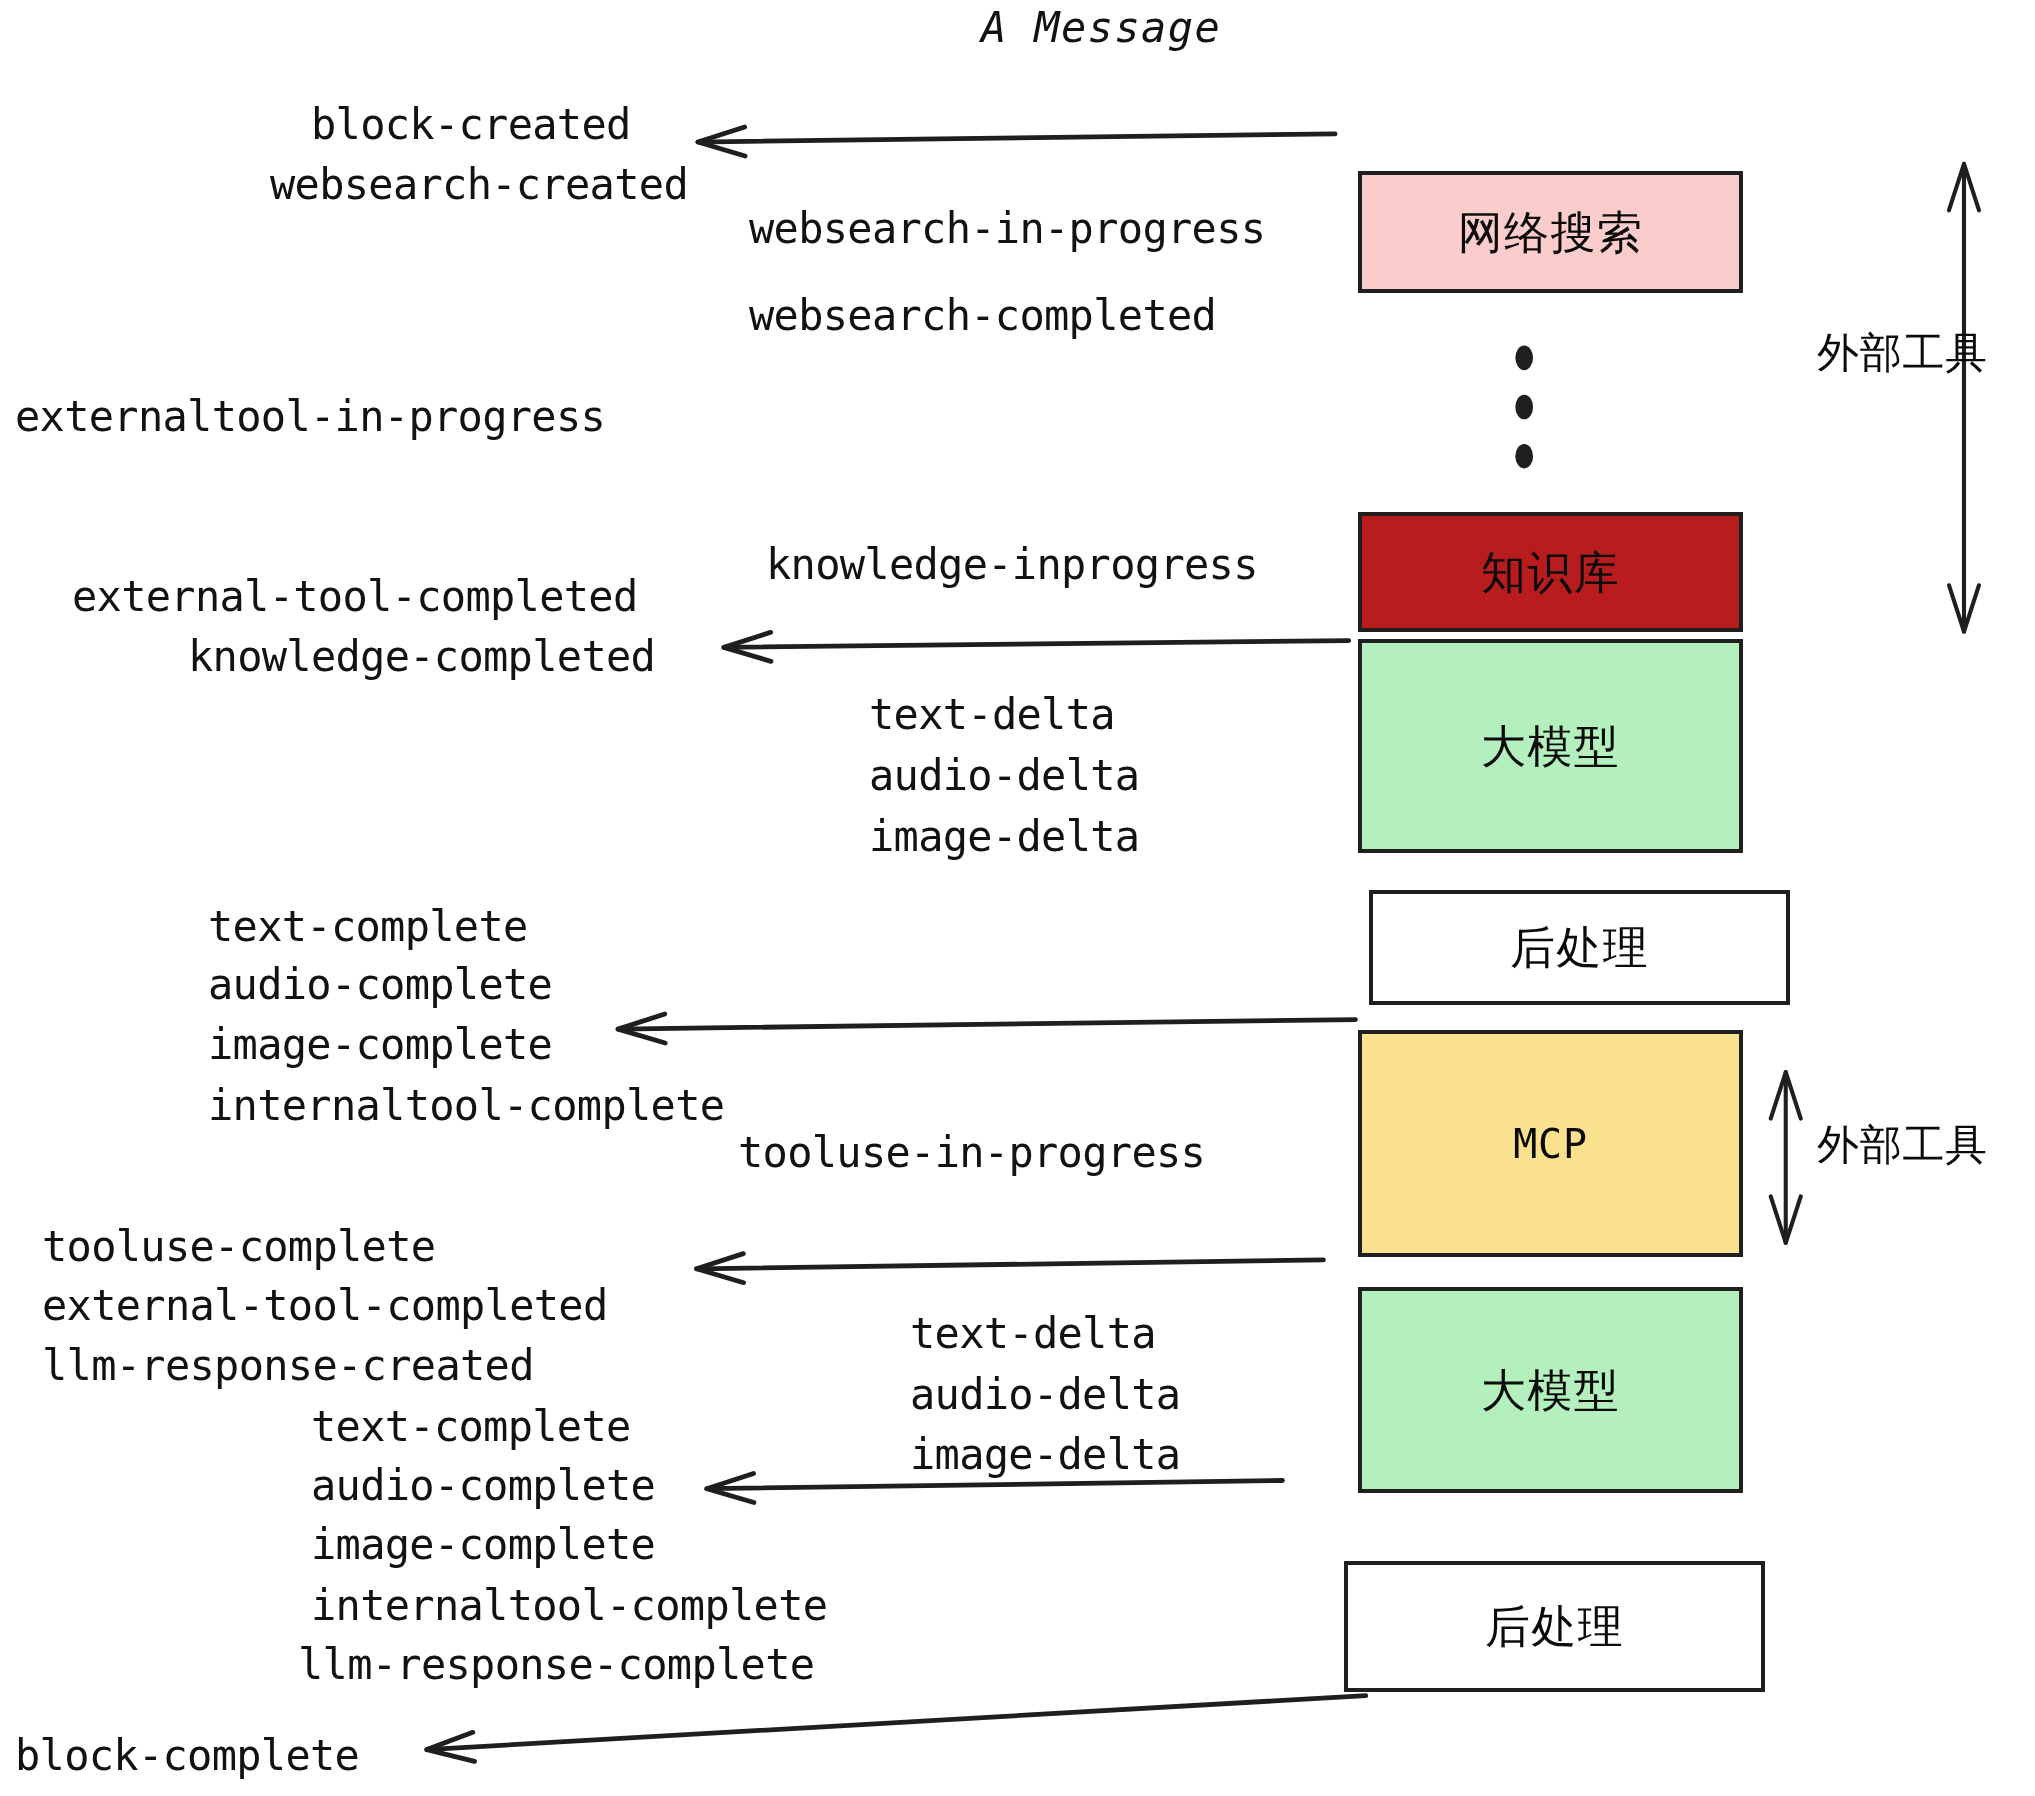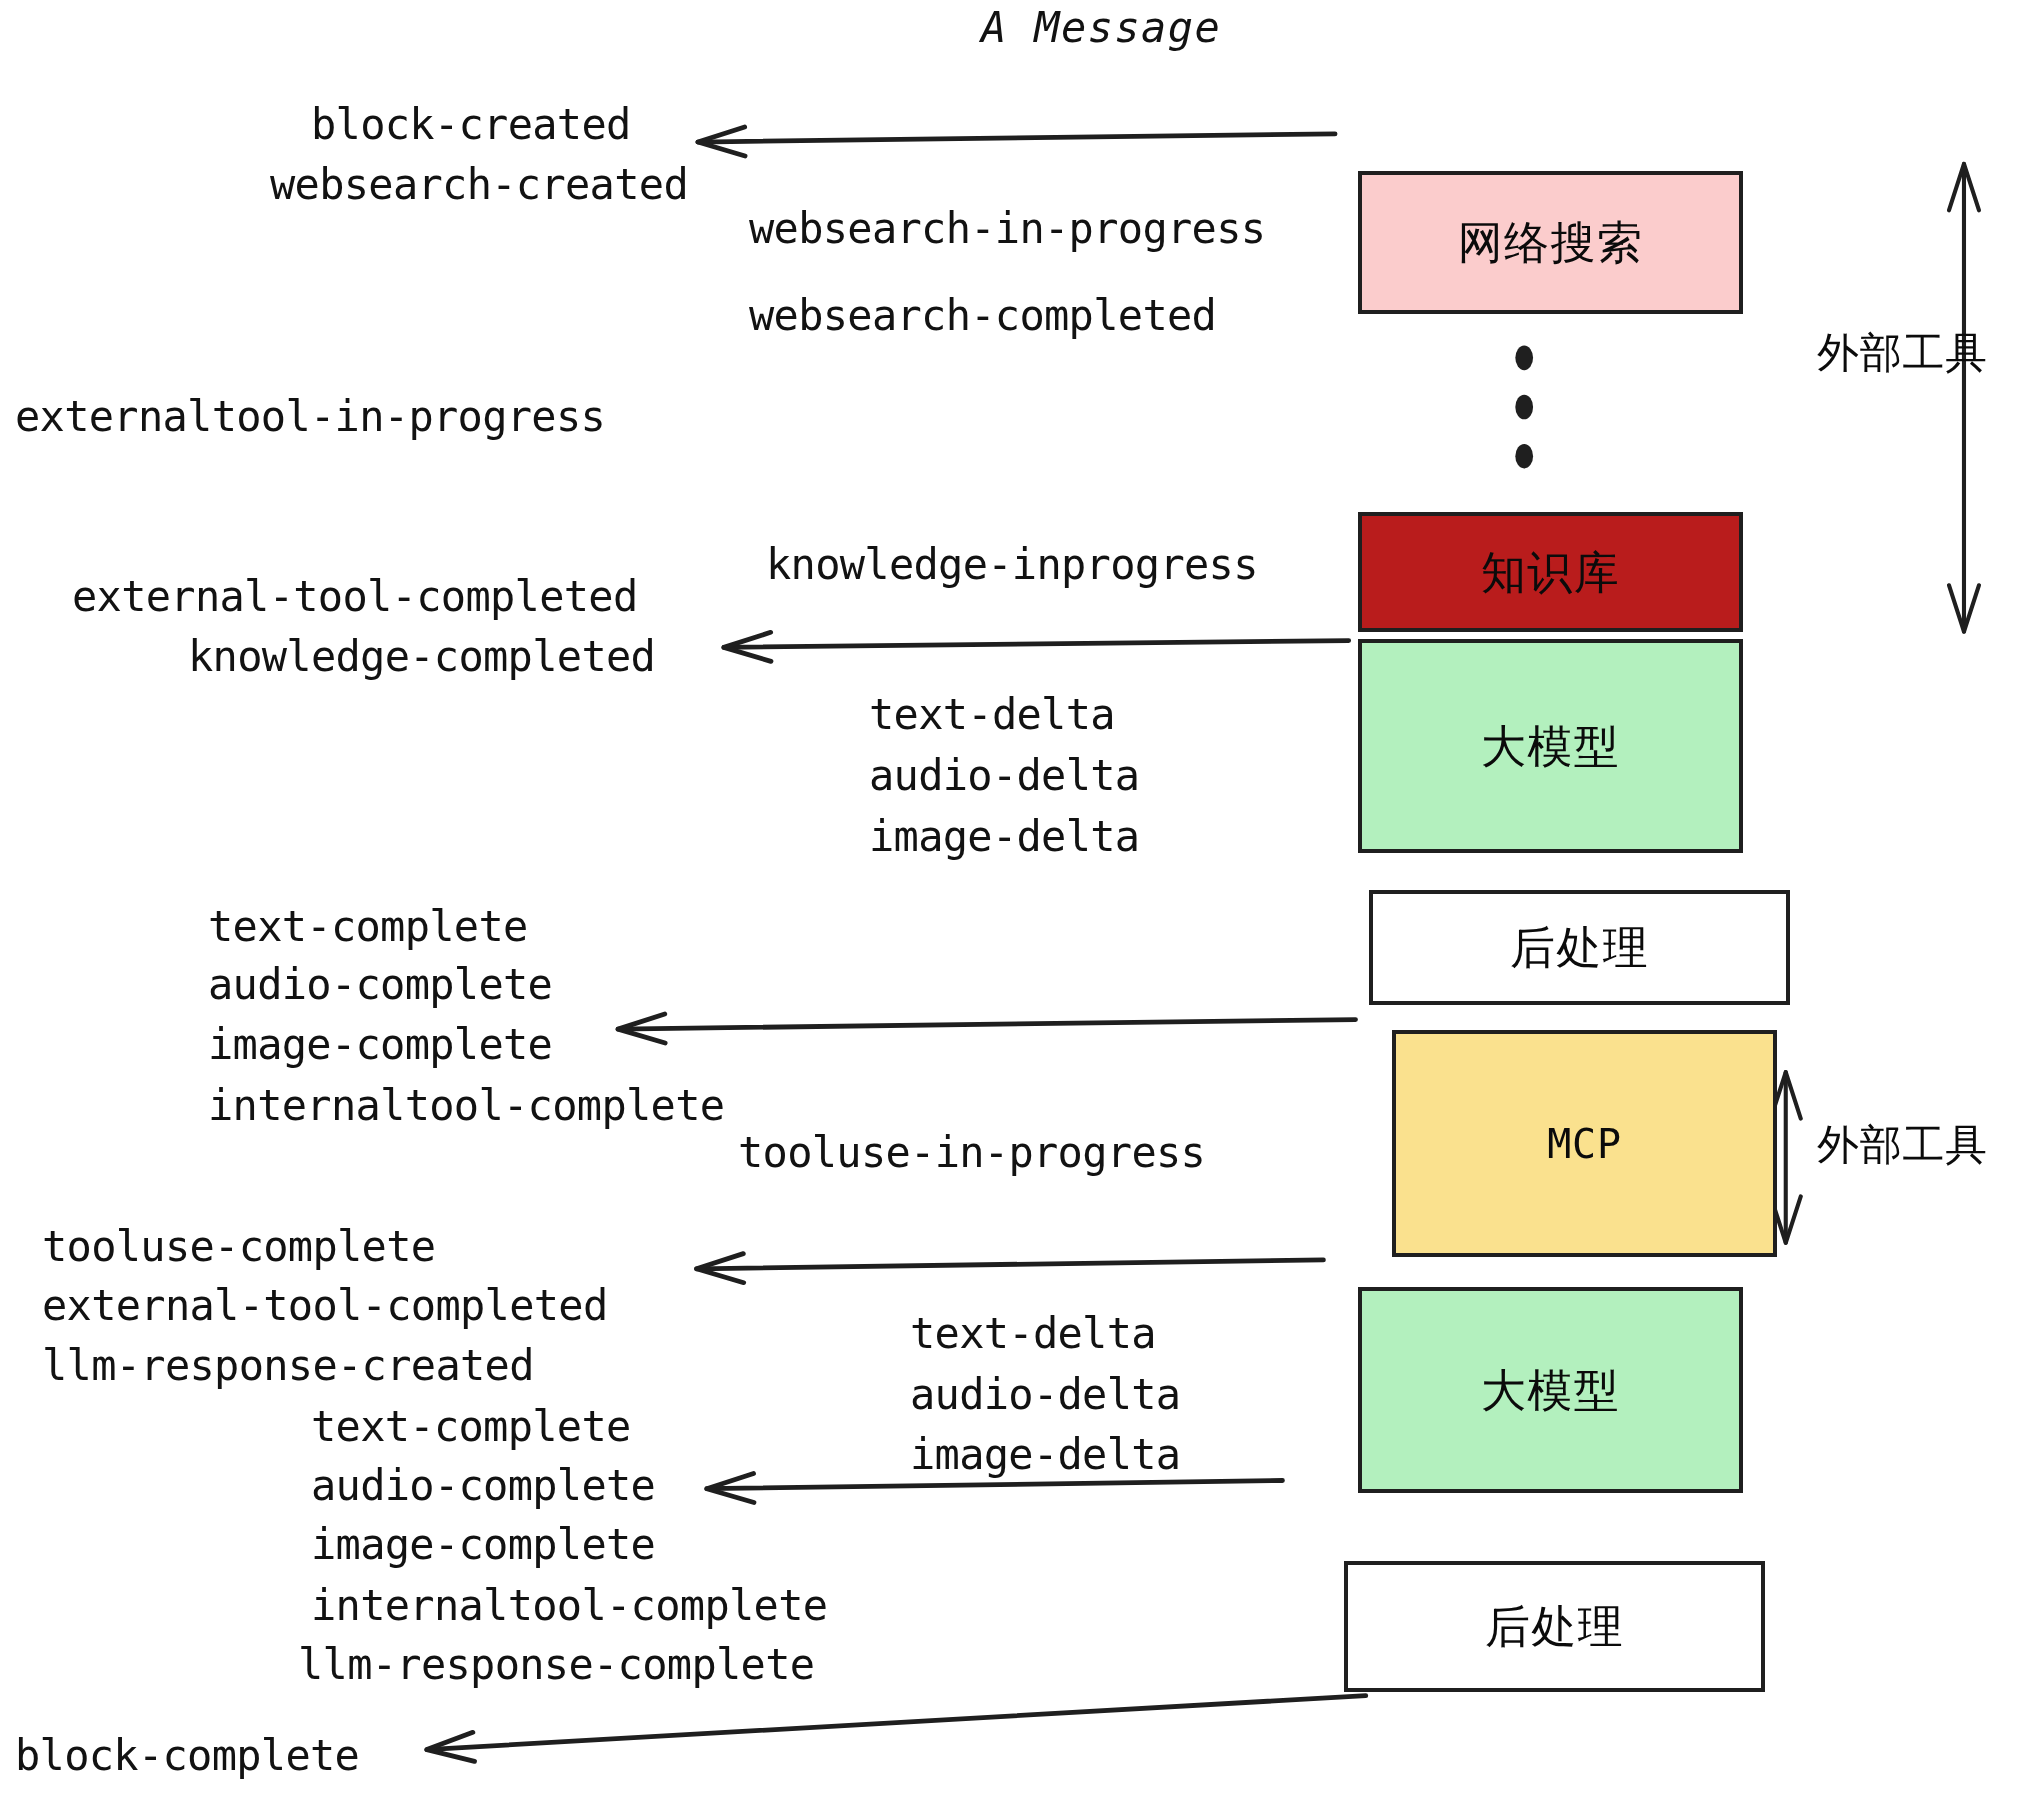--- a/index.html
+++ b/index.html
@@ -117,25 +117,25 @@
         </g>
       </g>
     <g id="svg-dots">
         <ellipse cx="2232" cy="524" rx="13" ry="18" fill="#1f1f1f"></ellipse>
         <ellipse cx="2232" cy="596" rx="13" ry="18" fill="#1f1f1f"></ellipse>
         <ellipse cx="2232" cy="668" rx="13" ry="18" fill="#1f1f1f"></ellipse>
       </g>
   </svg>
 
   <div id="nodes-host">
-      <div class="node" style="left: 1358px; top: 171px; width: 385px; height: 143px; background: rgb(251, 204, 204); border-color: rgb(31, 31, 31);">网络搜索</div>
+      <div class="node" style="left: 1358px; top: 171px; width: 385px; height: 122px; background: rgb(251, 204, 204); border-color: rgb(31, 31, 31);">网络搜索</div>
       <div class="node" style="left: 1358px; top: 512px; width: 385px; height: 120px; background: #b91c1c; border-color: rgb(31, 31, 31); text-align: center;">知识库</div>
       <div class="node" style="left: 1358px; top: 639px; width: 385px; height: 214px; background: rgb(179, 240, 190); border-color: rgb(31, 31, 31);">大模型</div>
       <div class="node" style="left: 1369px; top: 890px; width: 421px; height: 115px; background: rgb(255, 255, 255); border-color: rgb(31, 31, 31);">后处理</div>
-      <div class="node latin" style="left: 1358px; top: 1030px; width: 385px; height: 227px; background: rgb(250, 225, 142); border-color: rgb(31, 31, 31); margin-left: 34px;">MCP</div>
+      <div class="node latin" style="left: 1358px; top: 1030px; width: 385px; height: 227px; background: rgb(250, 225, 142); border-color: rgb(31, 31, 31);">MCP</div>
       <div class="node" style="left: 1358px; top: 1287px; width: 385px; height: 206px; background: rgb(179, 240, 190); border-color: rgb(31, 31, 31);">大模型</div>
       <div class="node" style="left: 1344px; top: 1561px; width: 421px; height: 131px; background: rgb(255, 255, 255); border-color: rgb(31, 31, 31);">后处理</div>
     </div>
 
   <div id="events-host">
       <div class="evt" style="left: 311px; top: 104px;">block-created</div>
       <div class="evt" style="left: 270px; top: 164px;">websearch-created</div>
       <div class="evt" style="left: 749px; top: 208px;">websearch-in-progress</div>
       <div class="evt" style="left: 749px; top: 295px;">websearch-completed</div>
       <div class="evt" style="left: 15px; top: 396px; text-align: center;">externaltool-in-progress</div>

